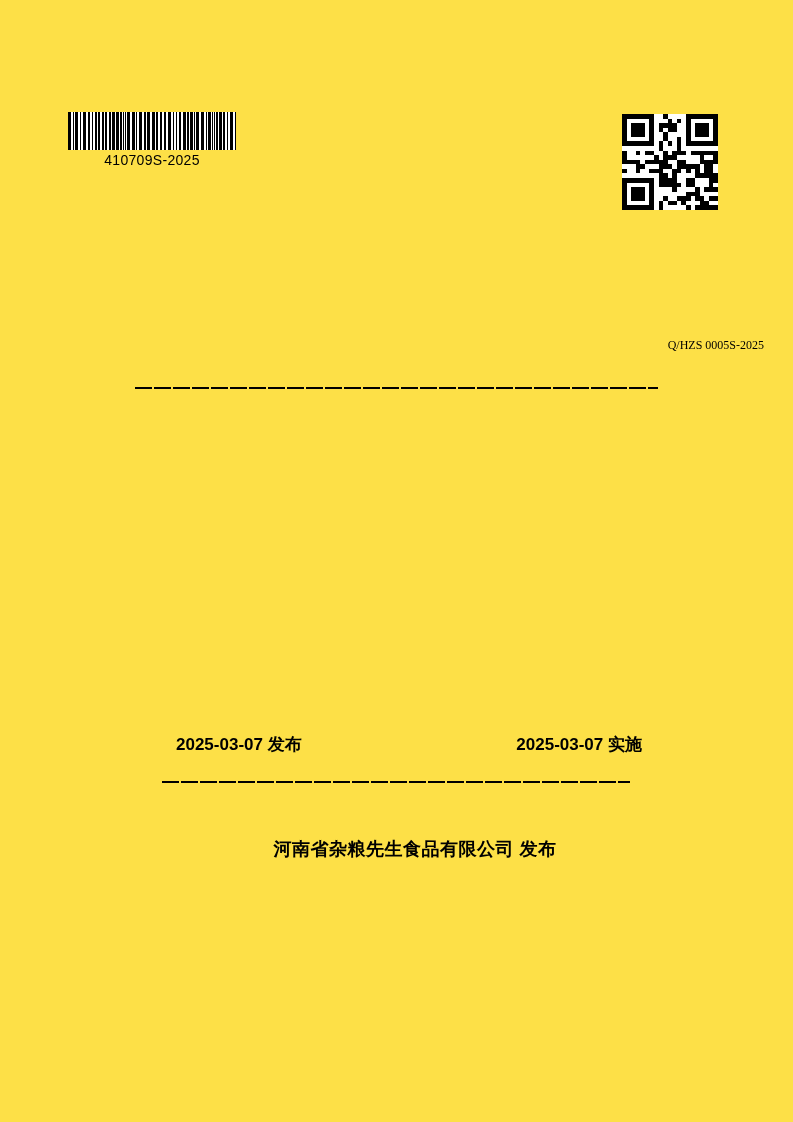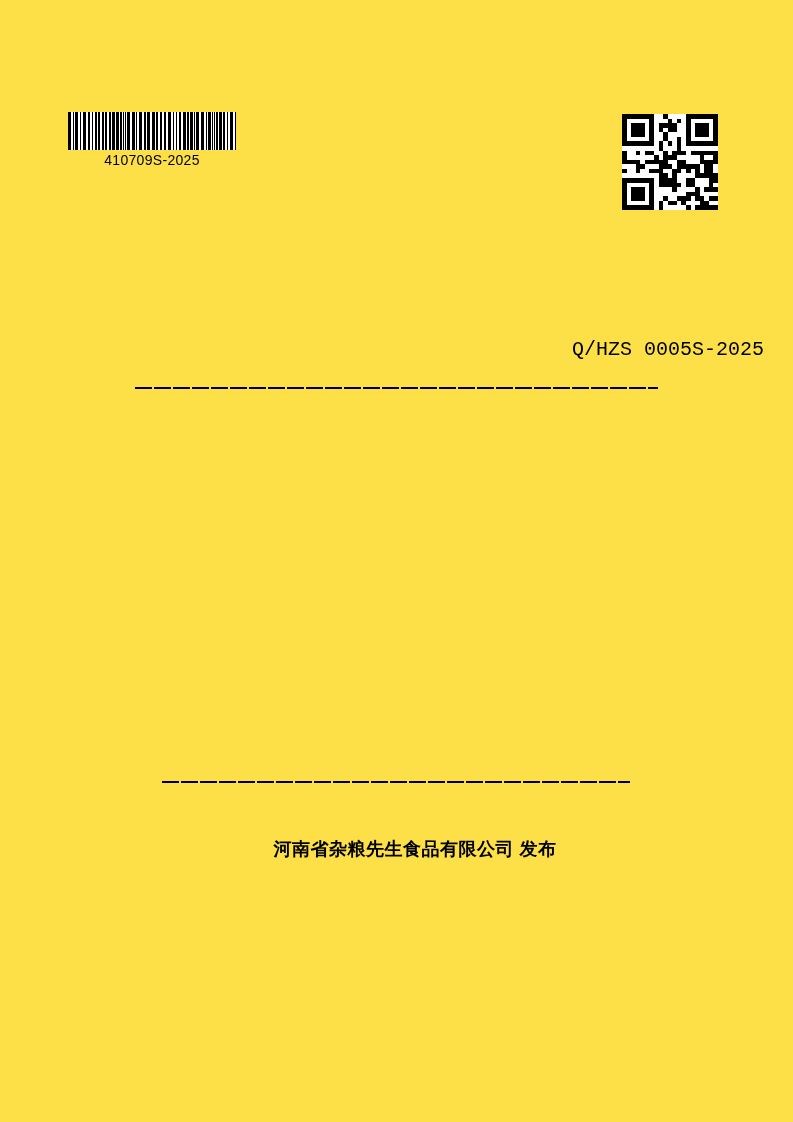--- a/index.html
+++ b/index.html
@@ -61,23 +61,23 @@
     width: 100%;
     text-align: center;
     font-size: 21px;
     font-weight: 700;
     letter-spacing: 1px;
   }
   .std-number {
     position: absolute;
     top: 338px;
     right: 66px;
-    font-size: 20px;
+    font-size: 12px;
     font-weight: 500;
-    font-family: Liberation Mono, monospace;
+    font-family: Liberation Serif, serif;
     letter-spacing: 0px;
   }
 
   
   .rule {
     position: absolute;
     height: 2px;
     background-image: repeating-linear-gradient(to right, #000 0px, #000 17px, transparent 17px, transparent 19px);
   }
   .rule-1 { top: 387px; left: 135px; width: 523px; }
@@ -666,18 +666,22 @@
       <div class="m1"></div>
       <div class="m1"></div>
     </div>
 
 
   <div class="std-number">Q/HZS 0005S-2025</div>
 
   <div class="rule rule-1"></div>
 
 
+  <div class="dates-row">
+    <span>2025-03-07 发布</span>
+    <span>2025-03-07 实施</span>
+  </div>
 
   <div class="rule rule-2"></div>
 
   <div class="publisher">河南省杂粮先生食品有限公司 发布</div>
 
 </div>
 
 </body></html>

